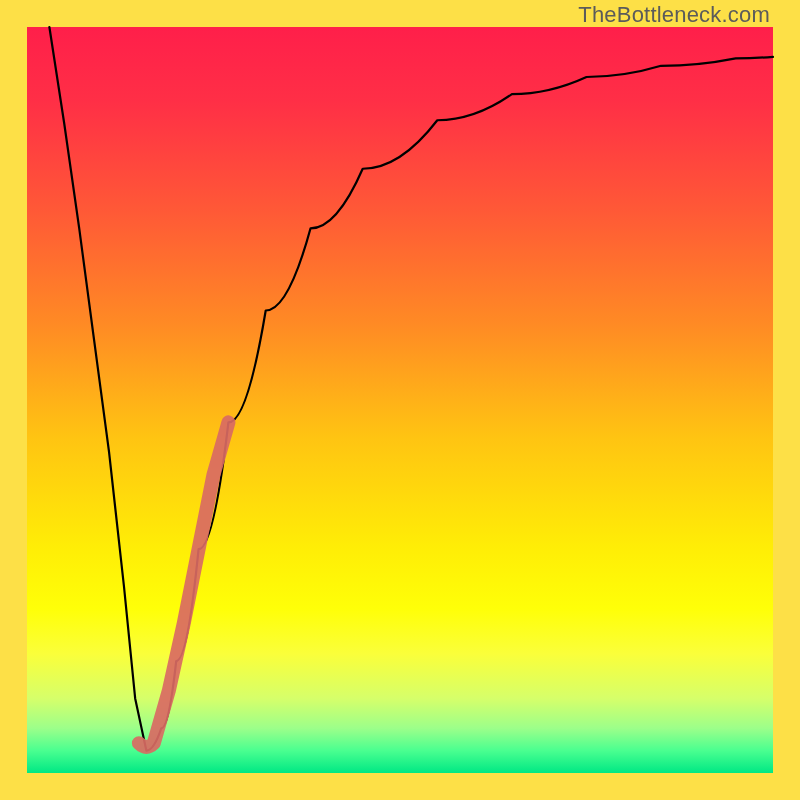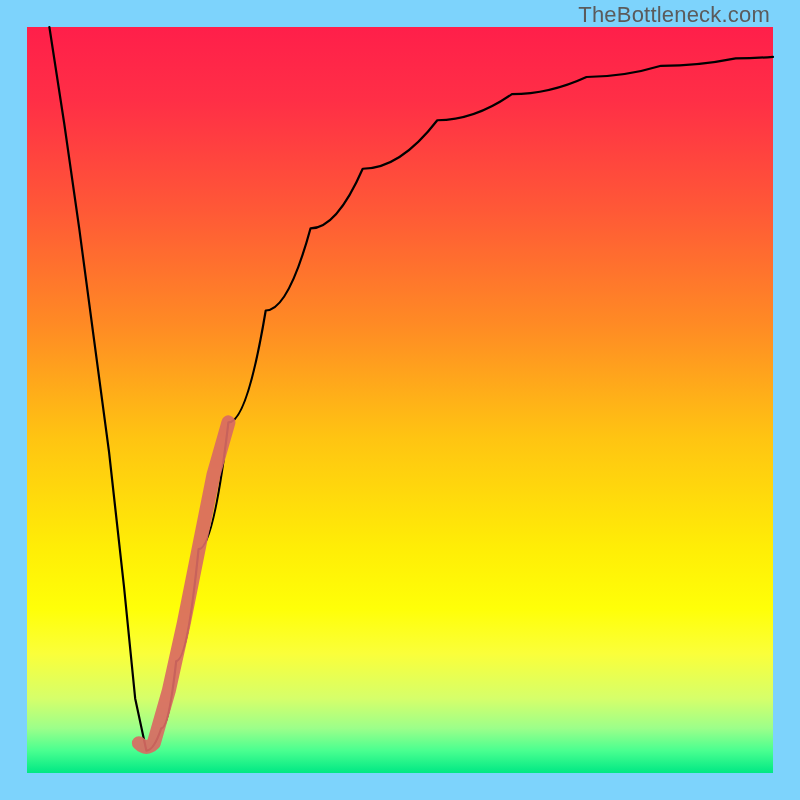--- a/index.html
+++ b/index.html
@@ -9,21 +9,21 @@
     height: 800px;
     background: #000;
     overflow: hidden;
   }
   .frame {
     position: absolute;
     left: 0;
     top: 0;
     width: 800px;
     height: 800px;
-    background: #7dd3fc;
+    background: #fde047;
   }
   .plot {
     position: absolute;
     left: 27px;
     top: 27px;
     width: 746px;
     height: 746px;
     
   }
   .watermark {

